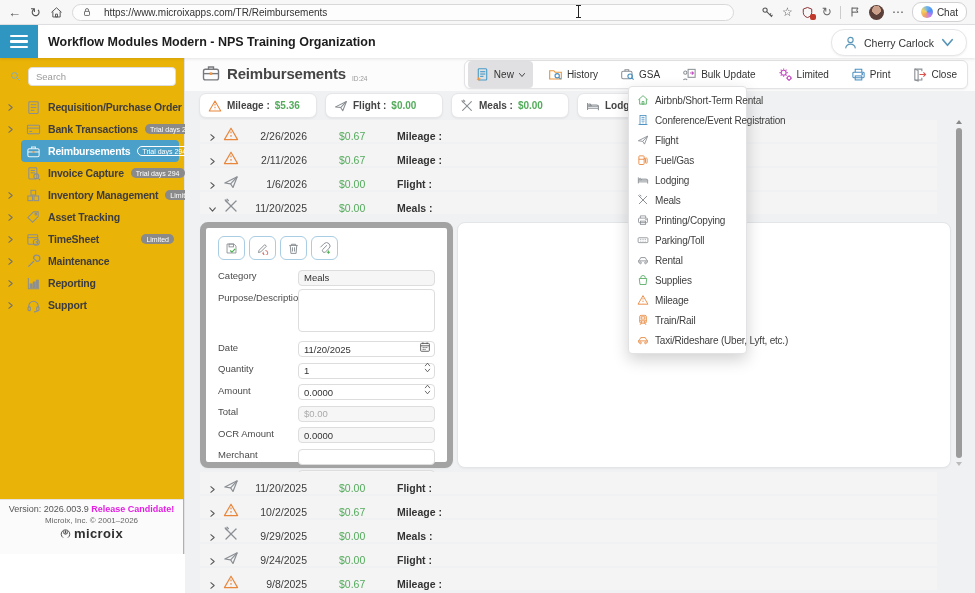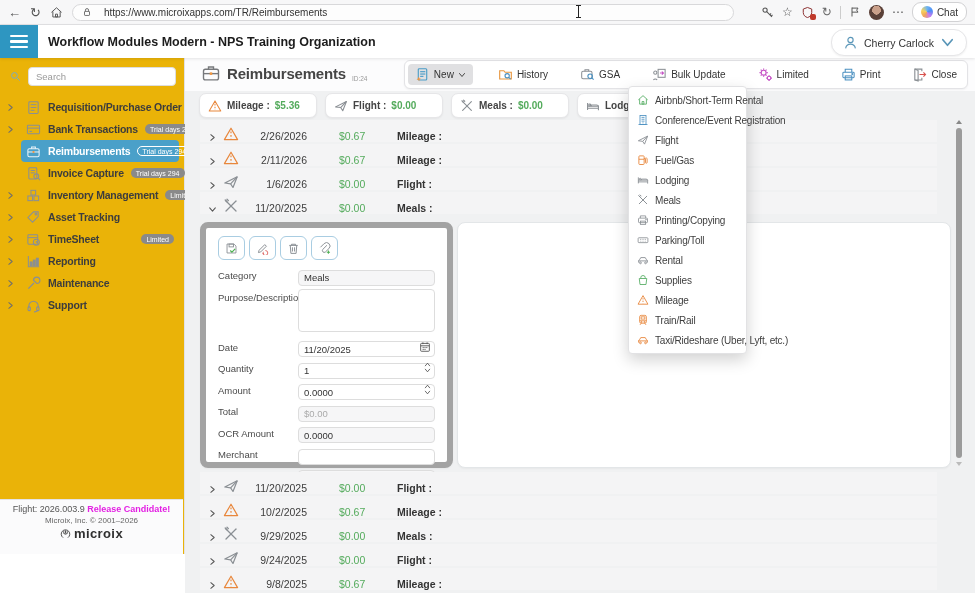--- a/index.html
+++ b/index.html
@@ -71,21 +71,21 @@
   .mx-word{font-size:13px;font-weight:bold;letter-spacing:.4px}
 
   
   .main{position:absolute;left:185px;top:58px;width:790px;height:535px;background:#f0f1f2;overflow:hidden}
   .title-row{position:absolute;left:0;top:0;width:790px;height:33px;background:#fcfcfd}
   .page-title-wrap{position:absolute;left:16px;top:5px;display:flex;align-items:flex-end;gap:6px}
   .page-title-wrap svg{width:20px;height:20px;color:#77797c}
   .page-title{font-size:15px;font-weight:bold;color:#454545;letter-spacing:-.2px;line-height:1.2}
   .page-id{font-size:6.5px;color:#999;padding-bottom:1px}
   .toolbar-card{position:absolute;right:7px;top:2px;height:27px;background:#fff;border:1px solid #e3e3e6;border-radius:6px;
-    box-shadow:0 1px 2px rgba(0,0,0,.05);display:flex;align-items:center;padding:0 3px;gap:18px}
+    box-shadow:0 1px 2px rgba(0,0,0,.05);display:flex;padding:0 3px;gap:8px}
   .tb-btn{display:flex;align-items:center;gap:4px;font-size:10px;color:#333;background:none;border:none;
     padding:3px 7px;border-radius:4px;font-family:inherit;cursor:pointer;white-space:nowrap}
   .tb-btn.active{background:#e0e0e2}
   .tb-ico{width:15px;height:15px}
   .tb-caret{width:8px;height:8px;transform:rotate(90deg);color:#333}
 
   .cards{position:absolute;left:14px;top:35px;display:flex;gap:8px}
   .sum-card{width:118px;height:25px;background:#fff;border:1px solid #e6e6e8;border-radius:7px;box-shadow:0 1px 2px rgba(0,0,0,.05);
     display:flex;align-items:center;gap:5px;padding:0 8px;box-sizing:border-box}
   .card-ico{width:14px;height:14px}
@@ -611,57 +611,57 @@
           </div>
         </div>
         <div class="sb-item">
           <span class="sb-chevbox">
             <svg class="sb-chev" viewBox="0 0 16 16">
               <use href="#i-chev"></use>
             </svg>
           </span>
           <div class="sb-body">
             <svg class="sb-ico ic" viewBox="0 0 16 16">
-              <use href="#i-chart"></use>
-            </svg>
-            <span class="sb-label">Reporting</span>
+              <use href="#i-wrench"></use>
+            </svg>
+            <span class="sb-label">Maintenance</span>
 
           </div>
         </div>
         <div class="sb-item">
           <span class="sb-chevbox">
             <svg class="sb-chev" viewBox="0 0 16 16">
               <use href="#i-chev"></use>
             </svg>
           </span>
           <div class="sb-body">
             <svg class="sb-ico ic" viewBox="0 0 16 16">
-              <use href="#i-wrench"></use>
-            </svg>
-            <span class="sb-label">Maintenance</span>
+              <use href="#i-chart"></use>
+            </svg>
+            <span class="sb-label">Reporting</span>
 
           </div>
         </div>
         <div class="sb-item">
           <span class="sb-chevbox">
             <svg class="sb-chev" viewBox="0 0 16 16">
               <use href="#i-chev"></use>
             </svg>
           </span>
           <div class="sb-body">
             <svg class="sb-ico ic" viewBox="0 0 16 16">
               <use href="#i-headset"></use>
             </svg>
             <span class="sb-label">Support</span>
 
           </div>
         </div>
     </div>
     <div class="sb-footer">
-      <div class="ver-line"><span>Flight: 2026.003.9</span>
+      <div class="ver-line"><span>Version: 2026.003.9</span>
         <span class="ver-rc">Release Candidate!</span></div>
       <div class="copy-line">Microix, Inc. © 2001–2026</div>
       <div class="mx-logo">
         <svg viewBox="0 0 16 16">
             <use href="#i-hand-logo"></use>
           </svg>
         <span class="mx-word">microix</span>
       </div>
     </div>
   </aside>

